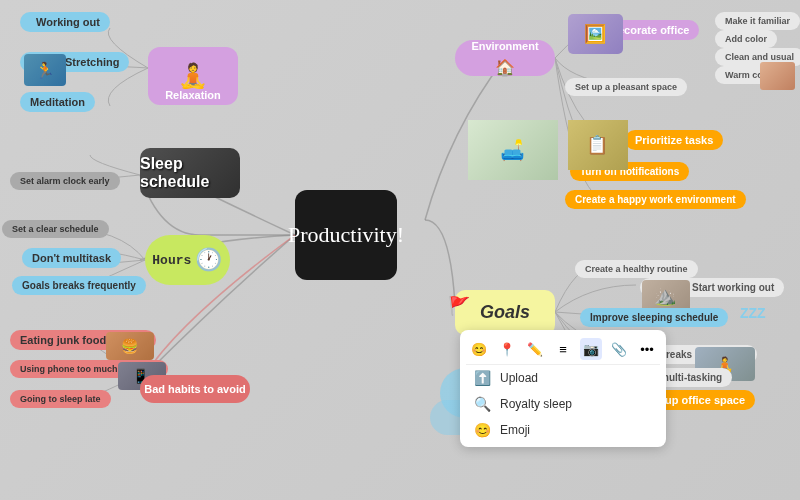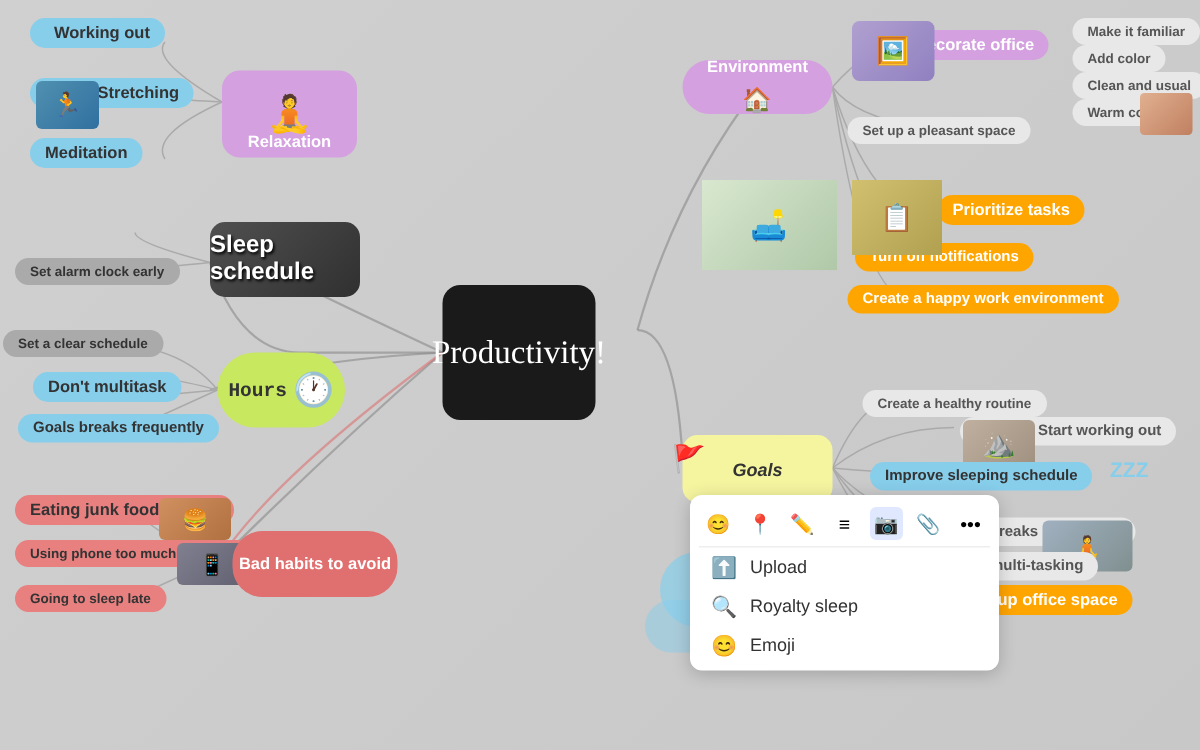--- a/index.html
+++ b/index.html
@@ -136,24 +136,23 @@
       background: #e88080;
       color: #333;
       font-size: 9px;
       left: 10px;
       top: 390px;
     }
     .node-bad-habits {
       background: #e07070;
       color: #fff;
       left: 140px;
-      top: 354px;
+      top: 375px;
       width: 110px;
-      height: 44px;
-      margin-left: 15px;
+      height: 28px;
     }
 
     
     .node-environment {
       background: #d4a0e0;
       color: #fff;
       left: 455px;
       top: 40px;
       width: 100px;
       height: 36px;
@@ -619,21 +618,21 @@
   </div>
   <div class="node node-turn-off-notif">
     <span>Turn off notifications</span>
   </div>
   <div class="node node-create-happy">
     <span>Create a happy work environment</span>
   </div>
 
   <div class="flag-icon">🚩</div>
   <div class="node node-goals">
-    <span style="font-style:italic; font-size:12px; font-weight:bold;">Goals</span>
+    <span style="font-style:italic; font-size:18px; font-weight:bold;">Goals</span>
   </div>
 
   <div class="node node-healthy-routine">
     <span>Create a healthy routine</span>
   </div>
   <div class="node node-start-working-out" style="padding-left: 52px;">
     <div style="position:absolute; left:2px; top:2px; width:48px; height:32px; background:linear-gradient(135deg,#c0b0a0,#a09080); border-radius:4px; display:flex; align-items:center; justify-content:center; font-size:18px;">⛰️</div>
     <span>Start working out</span>
   </div>
   <div class="node node-improve-sleeping">

